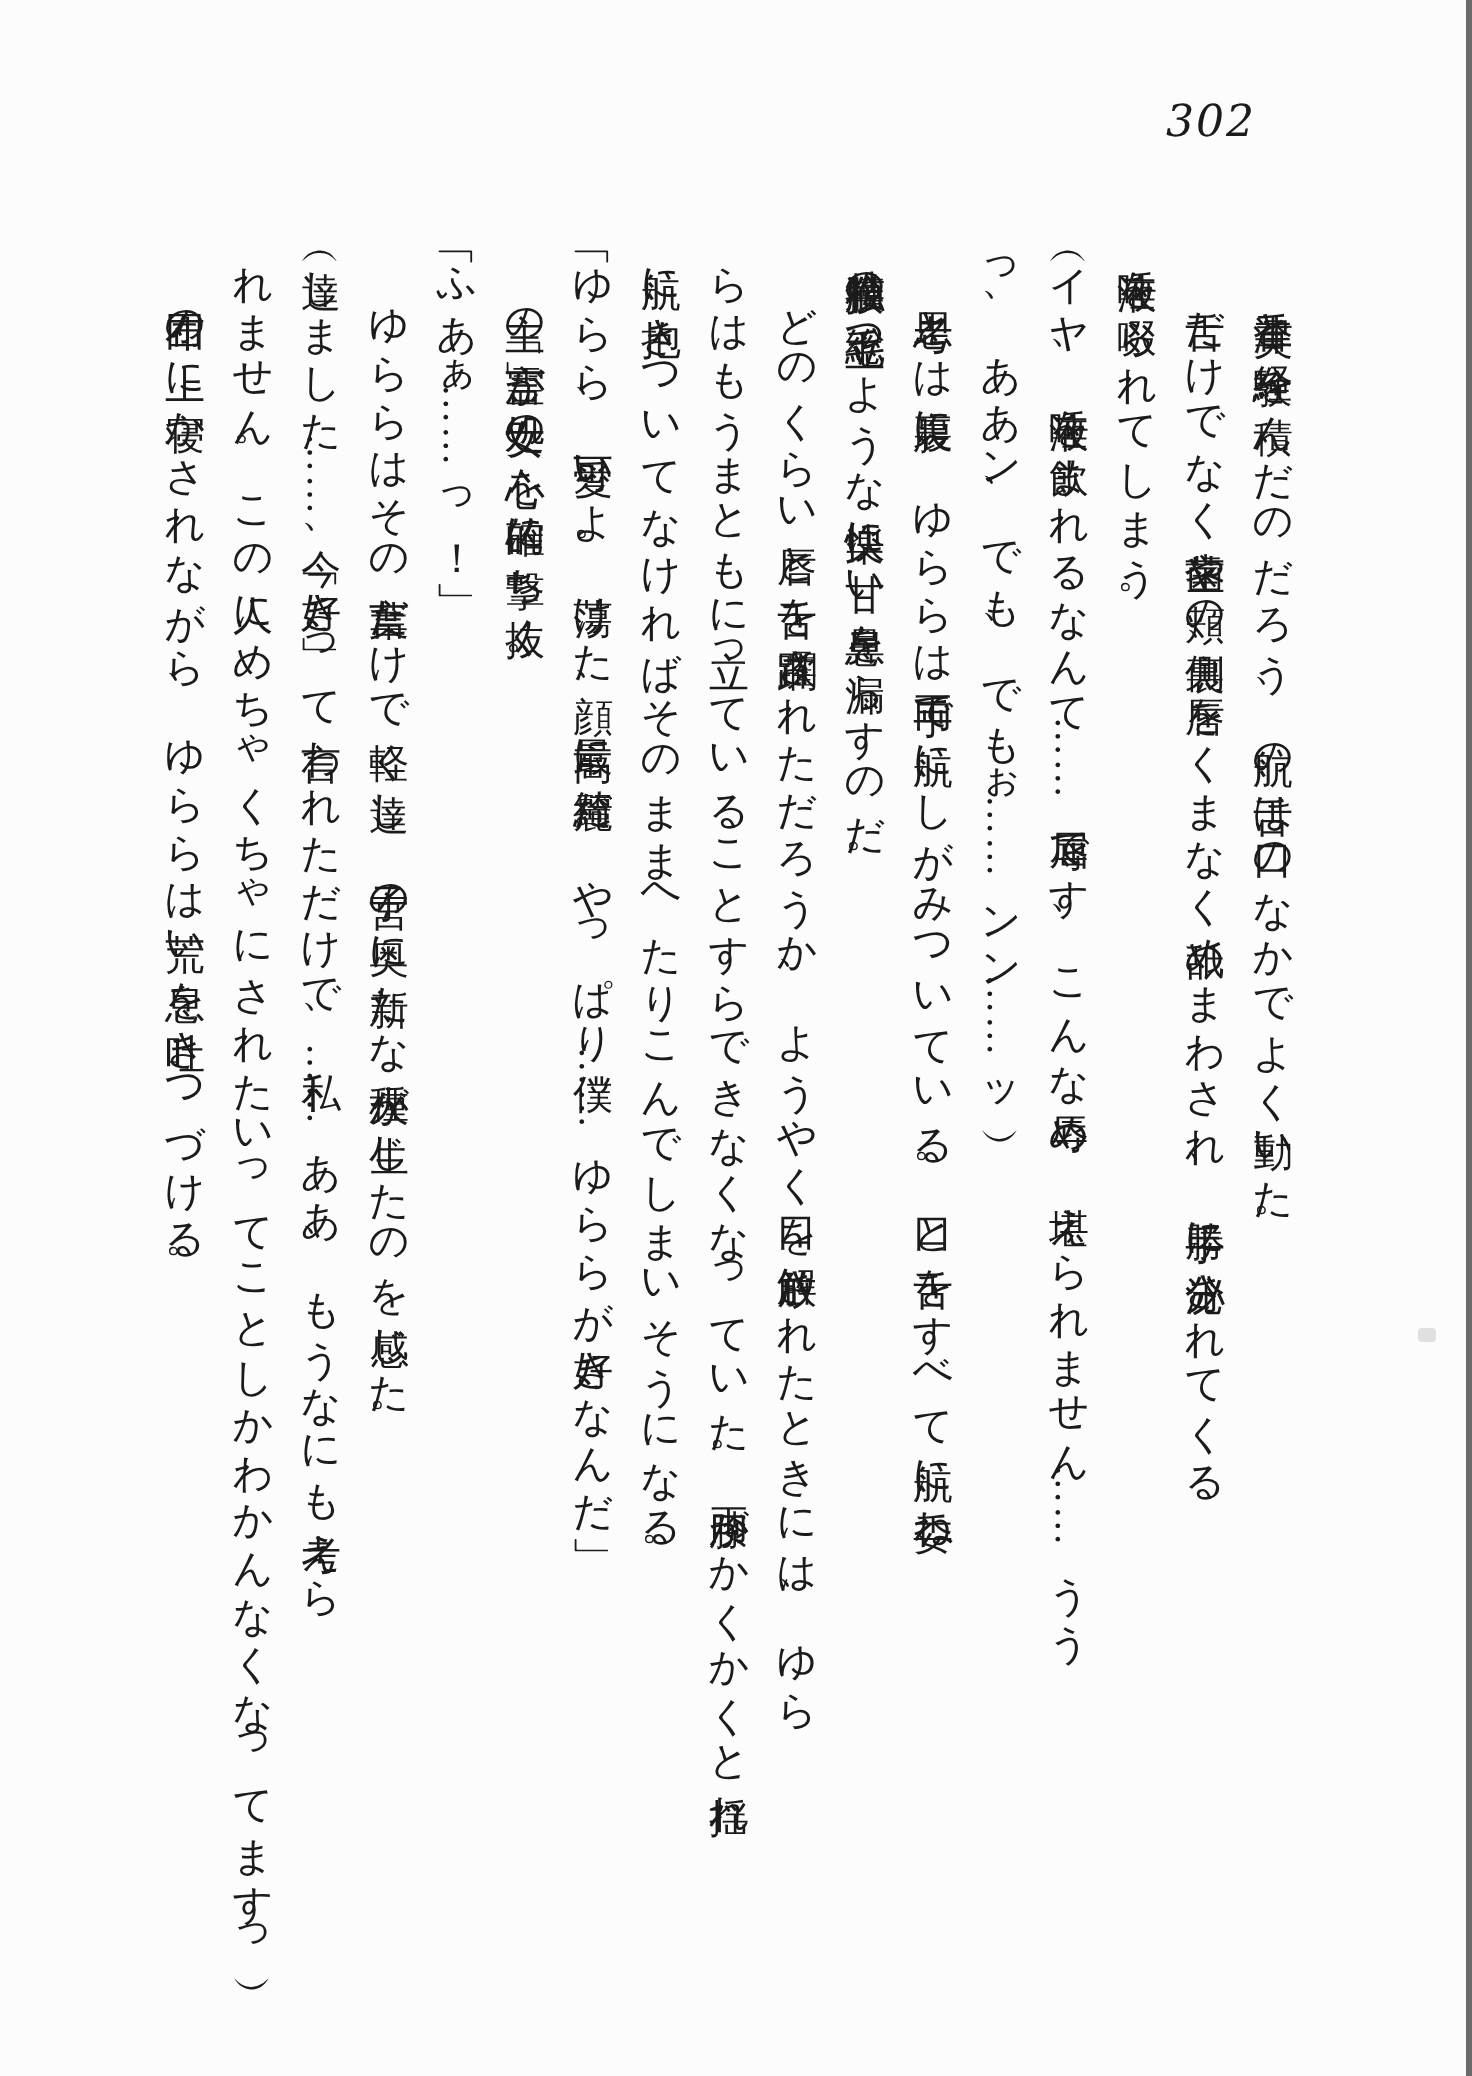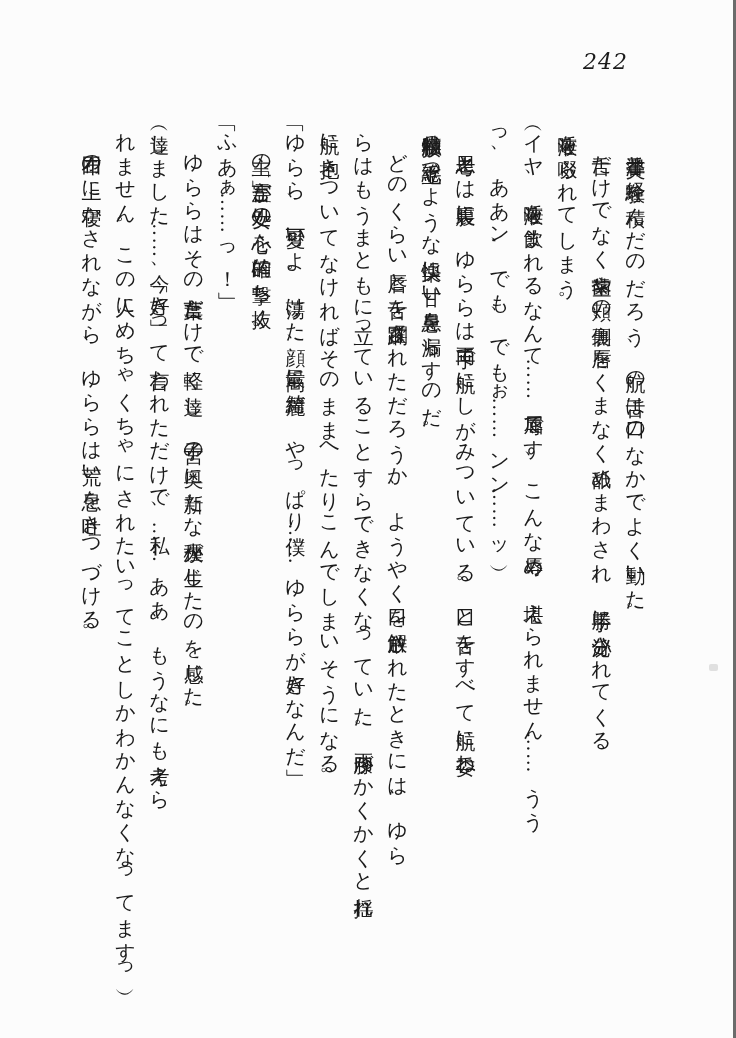--- a/index.html
+++ b/index.html
@@ -57,21 +57,21 @@
     height: 7px;
     background: #c9c9c9;
     opacity: 0.55;
     border-radius: 2px;
   }
 </style>
 </head>
 <body>
 
 <div class="page">
-  <div class="page-number">242</div>
+  <div class="page-number">302</div>
 
   <div class="body-text">　香津美と経験を積んだのだろう、航の舌は口のなかでよく動いた。
 　舌だけでなく歯茎や頬の裏側、唇をくまなく舐めまわされ、勝手に分泌されてくる
 唾液を啜られてしまう。
 （イヤ、唾液を飲まれるなんて……屈辱です、こんな辱め、堪えられません……うう
 っ、ああン、でも、でもぉ……ンン……ッ）
 　思考とは裏腹に、ゆららは両手で航にしがみついている。口と舌をすべて航に委ね、
 粘膜接触の総毛立つような快楽に甘い鼻息を漏らすのだ。
 　どのくらい唇と舌を蹂躙されただろうか、ようやく口を解放されたときには、ゆら
 らはもうまともに立っていることすらできなくなっていた。両膝がかくかくと揺れ、

